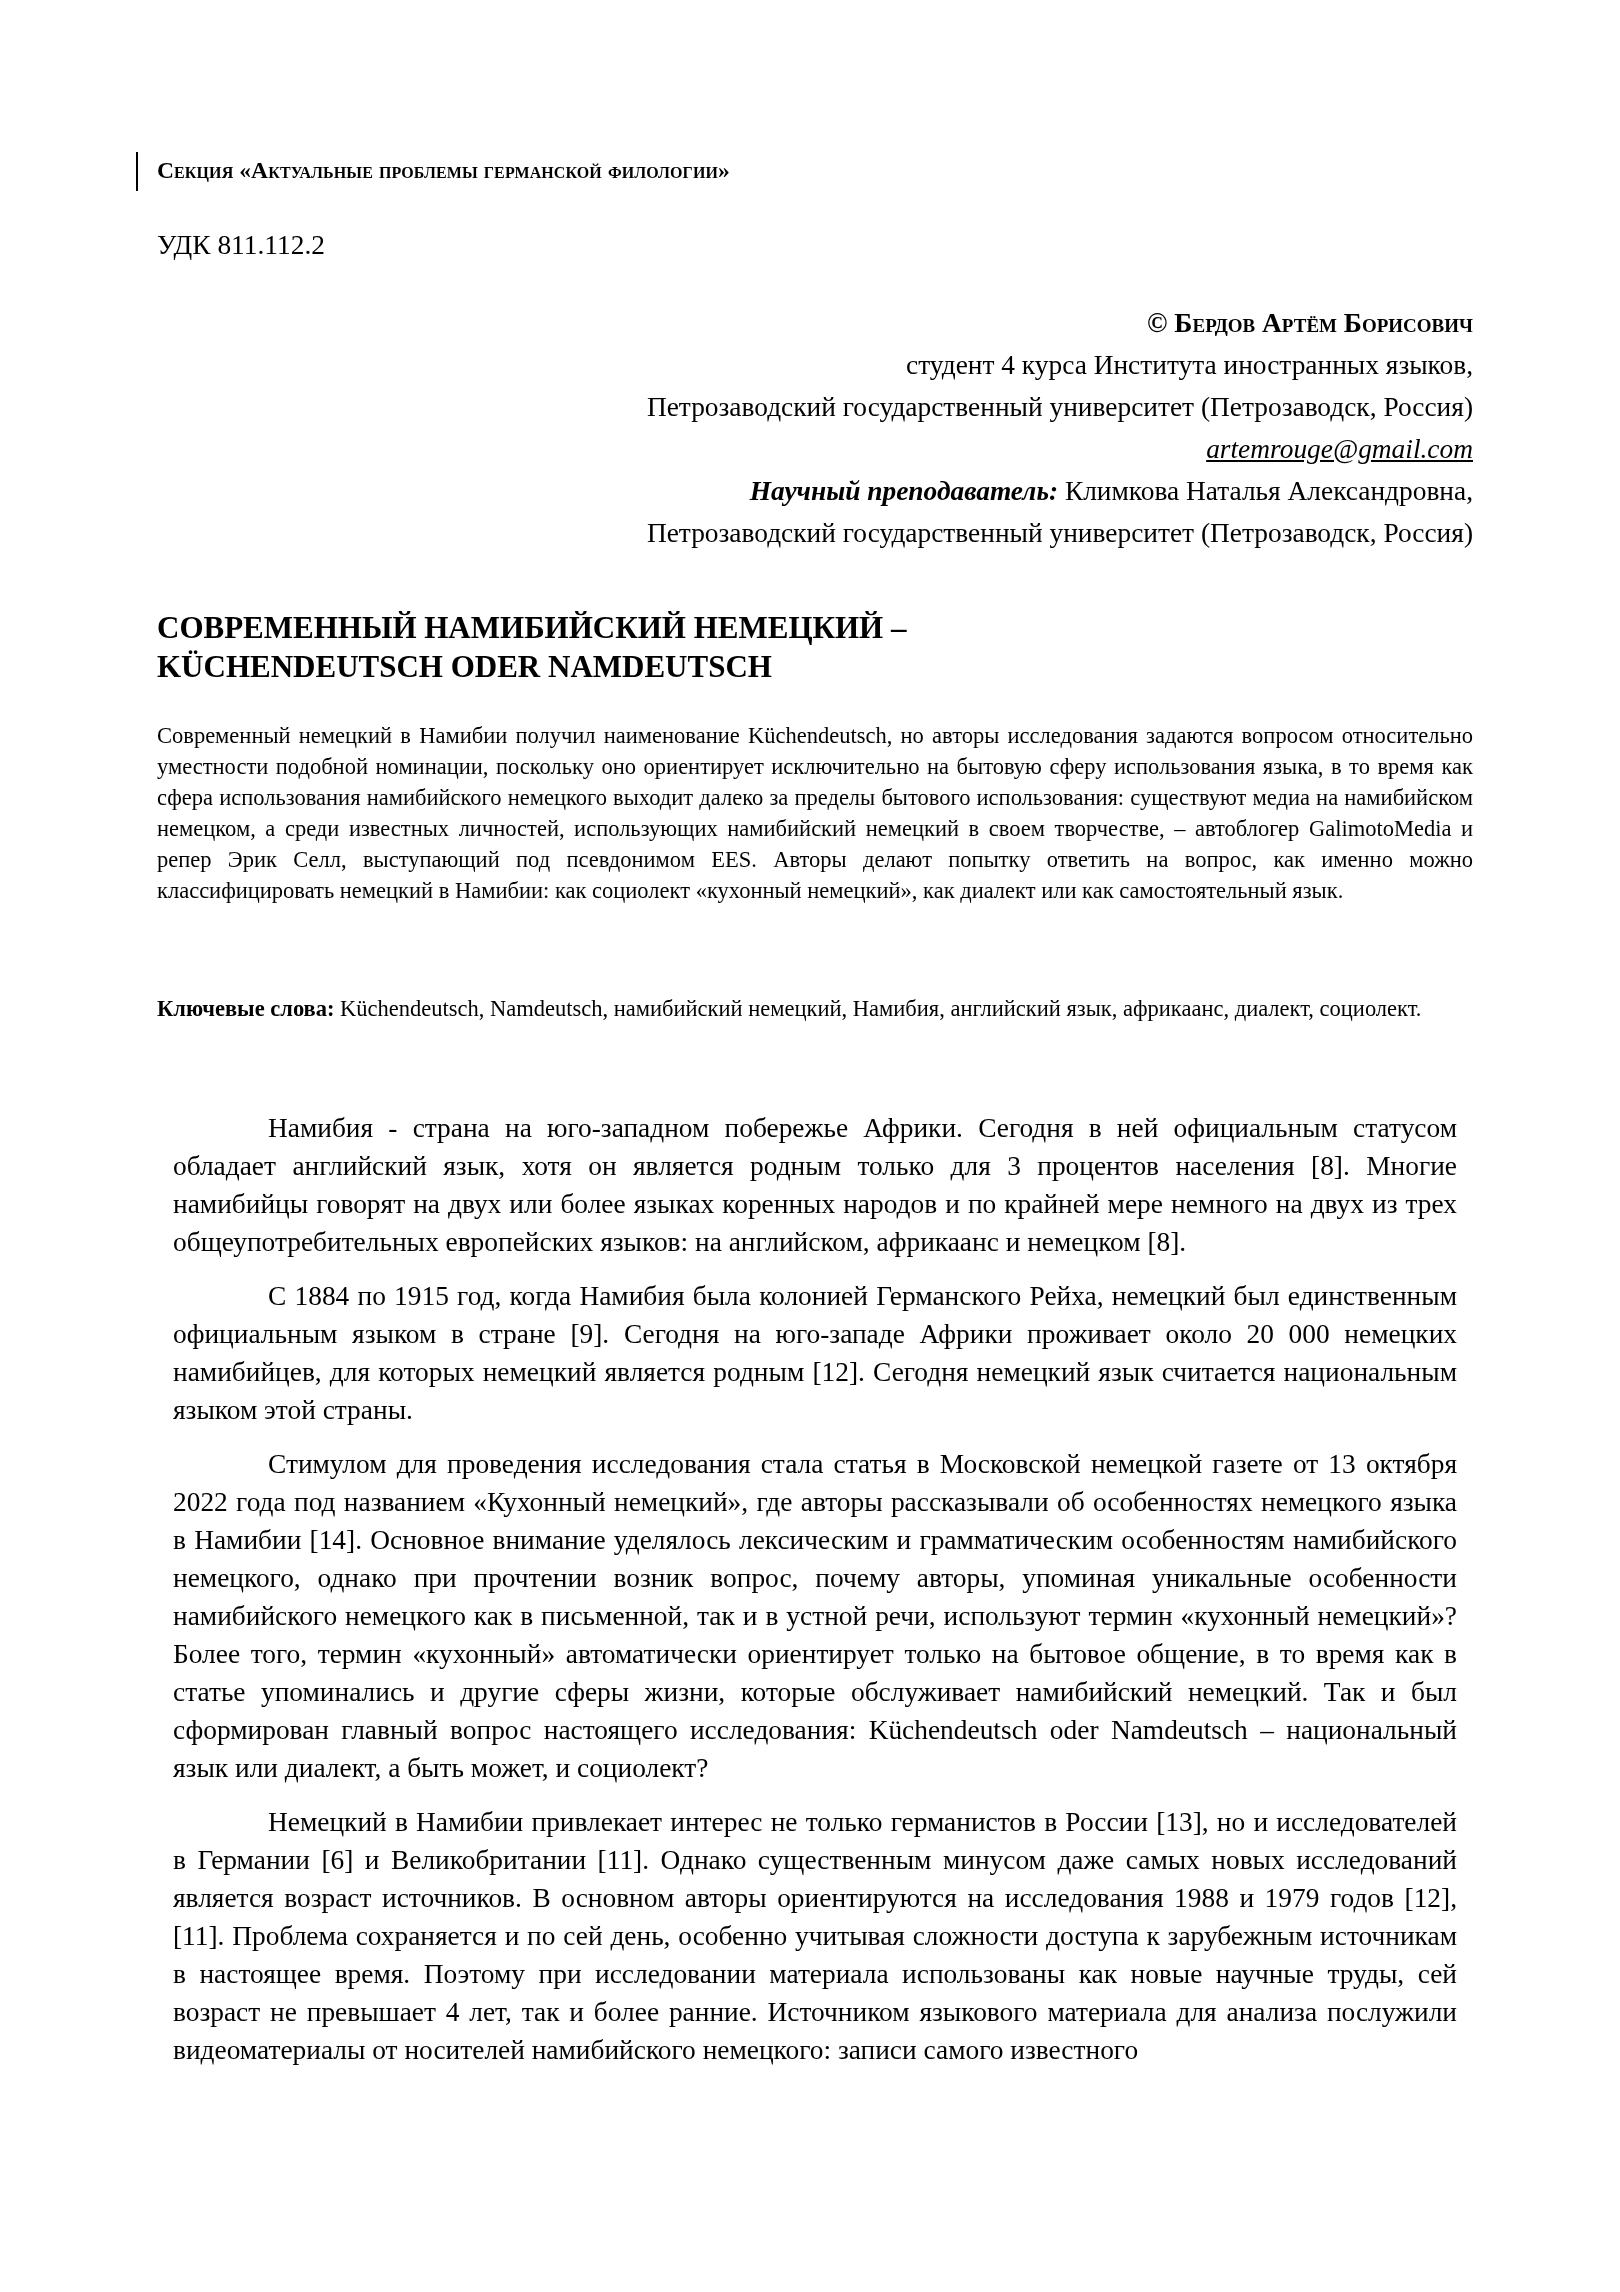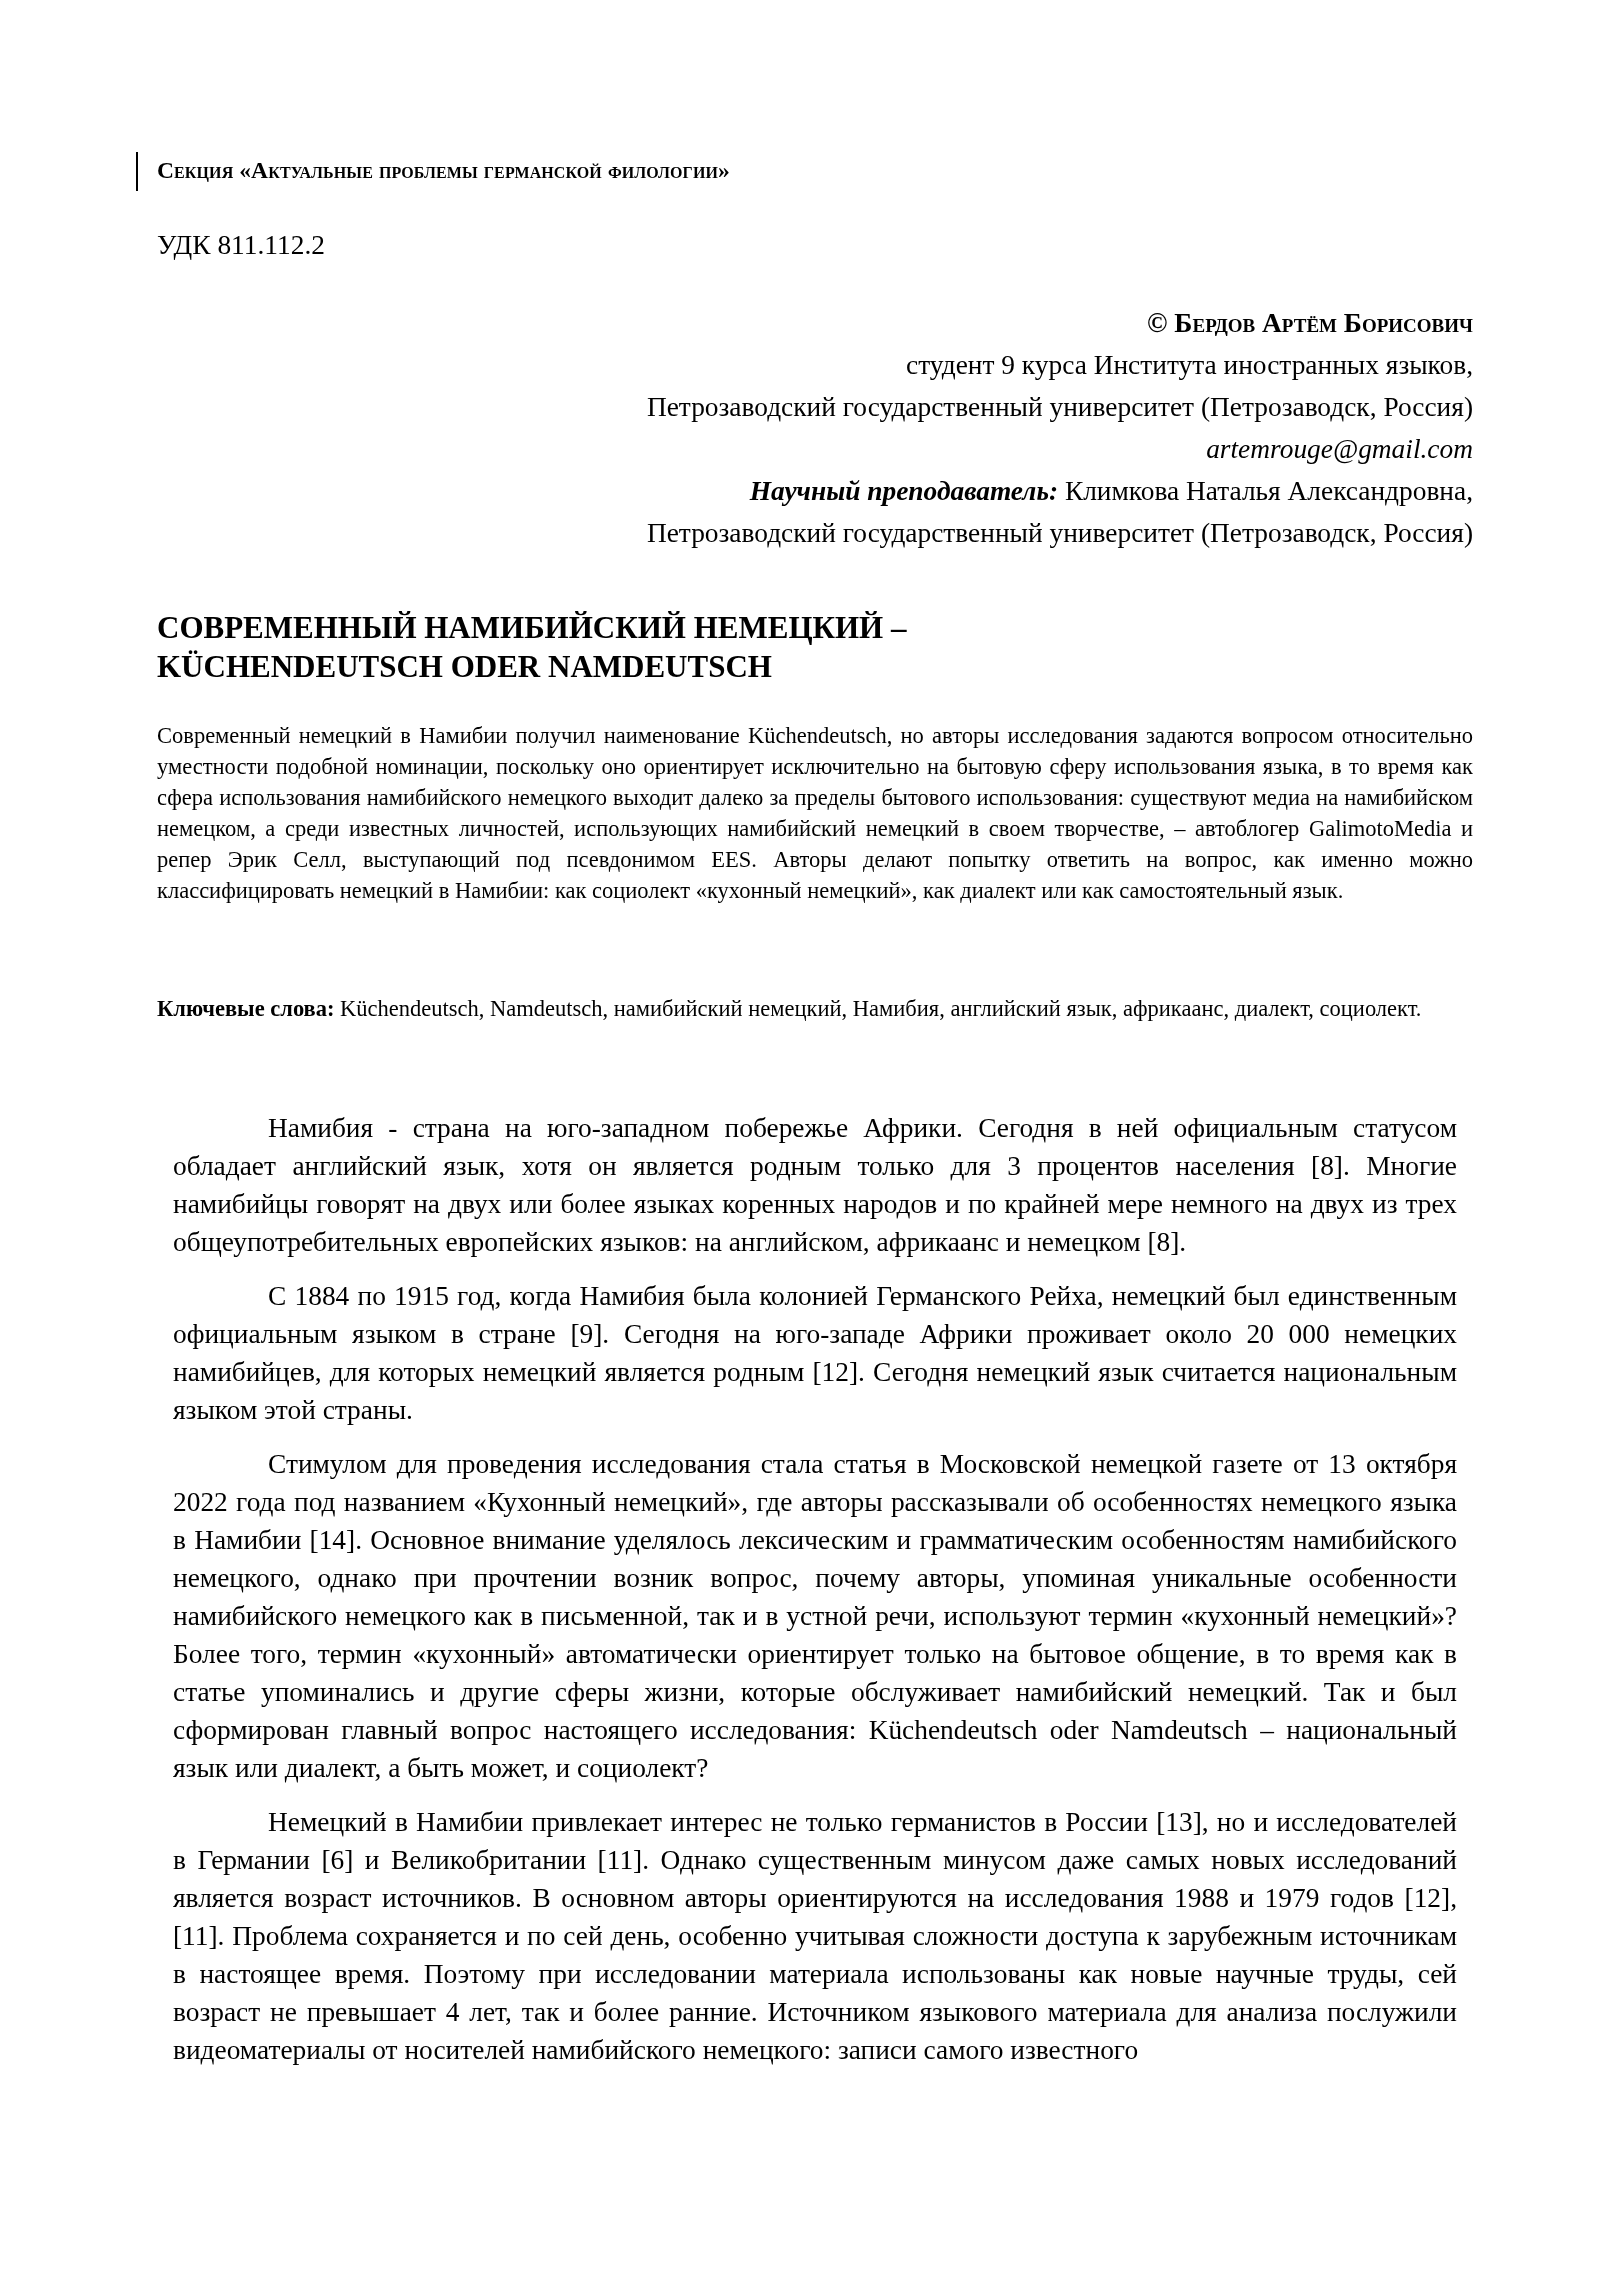--- a/index.html
+++ b/index.html
@@ -4,41 +4,41 @@
 <style>
   html, body { margin: 0; padding: 0; background: #ffffff; }
   body { width: 1620px; height: 2293px; position: relative; overflow: hidden;
          font-family: "Liberation Serif", "DejaVu Serif", serif; color: #000; }
   .page { position: absolute; left: 0; top: 0; width: 1620px; height: 2192px; }
   .section-bar { position: absolute; left: 136px; top: 152px; width: 2px; height: 39px; background: #000; }
   .section { position: absolute; left: 157px; top: 157px; font-size: 23.5px; font-weight: bold; font-variant: small-caps; letter-spacing: 0.1px; }
   .udk { position: absolute; left: 157px; top: 230px; font-size: 27.4px; }
   .author-block { position: absolute; right: 147px; top: 302px; text-align: right; font-size: 27.4px; line-height: 42px; margin-left: 44px; }
   .author-name { font-weight: bold; font-variant: small-caps; }
-  .email { font-style: italic; }
+  .email { font-style: italic; text-decoration: underline; }
   .sup-label { font-weight: bold; font-style: italic; }
   .title { position: absolute; left: 157px; width: 1316px; top: 608px; font-size: 31px; font-weight: bold; line-height: 39px; }
   .abstract { position: absolute; left: 157px; width: 1316px; top: 720px; font-size: 22.5px; line-height: 31px; text-align: justify; }
   .keywords { position: absolute; left: 157px; width: 1316px; top: 993px; font-size: 22.5px; line-height: 31px; text-align: justify; }
   .kw-label { font-weight: bold; }
   .body { position: absolute; left: 157px; width: 1316px; top: 1093px; font-size: 27.4px; line-height: 38px; text-align: justify; }
   .body p { margin: 16px; text-indent: 95px; }
   .page-num { position: absolute; left: 0; width: 1620px; top: 2161px; text-align: center; font-size: 27.4px; }
 </style>
 </head>
 <body>
 
 <div class="page">
   <div class="section-bar"></div>
   <div class="section">Секция «Актуальные проблемы германской филологии»</div>
   <div class="udk">УДК 811.112.2</div>
 
   <div class="author-block">
     <div class="author-name">© Бердов Артём Борисович</div>
-    <div>студент 9 курса Института иностранных языков,</div>
+    <div>студент 4 курса Института иностранных языков,</div>
     <div>Петрозаводский государственный университет (Петрозаводск, Россия)</div>
     <div class="email">artemrouge@gmail.com</div>
     <div><span class="sup-label">Научный преподаватель:</span><span> Климкова Наталья Александровна,</span></div>
     <div>Петрозаводский государственный университет (Петрозаводск, Россия)</div>
   </div>
 
   <div class="title">
     <div>СОВРЕМЕННЫЙ НАМИБИЙСКИЙ НЕМЕЦКИЙ –</div>
     <div>KÜCHENDEUTSCH ODER NAMDEUTSCH</div>
   </div>

